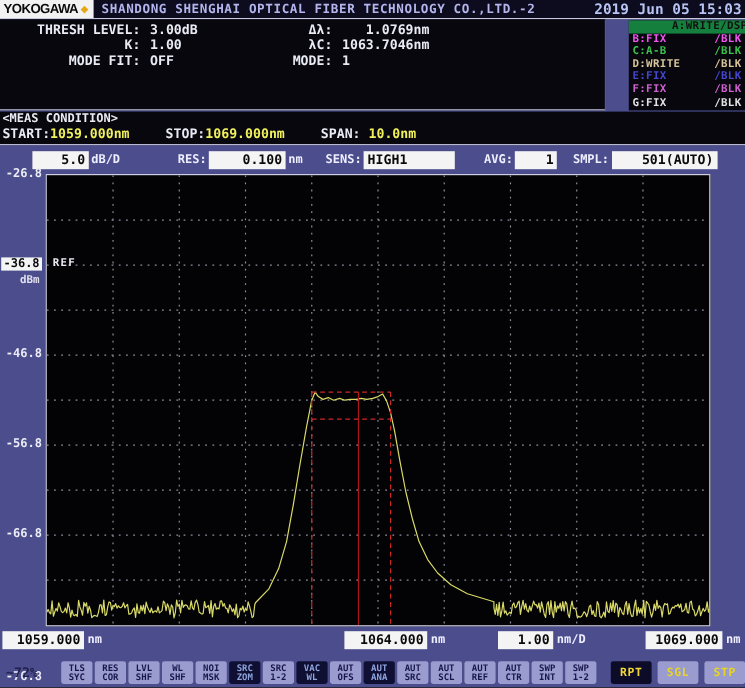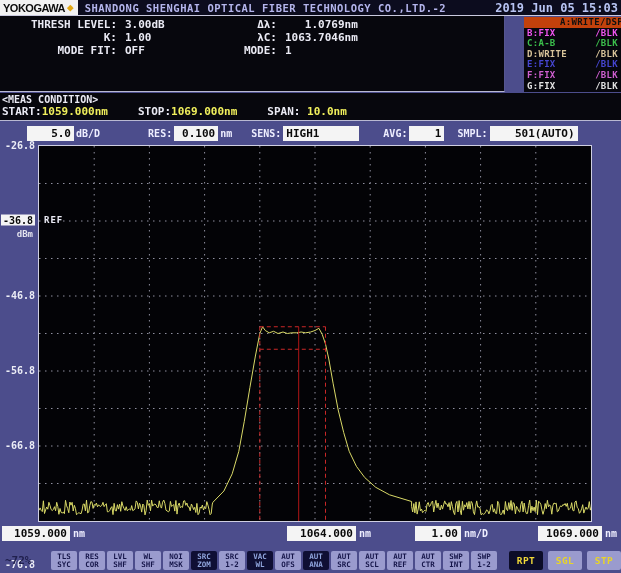--- a/index.html
+++ b/index.html
@@ -102,21 +102,21 @@
         <div class="an-row">
           <span class="an-lab">MODE FIT:</span>
           <span class="an-val">OFF</span>
           <span class="an-lab">MODE:</span>
           <span class="an-val">1</span>
         </div>
       </div>
   </div>
 
   <div id="legend">
-      <div class="lg-row" style="color: rgb(16, 16, 16); background: #c2410c; padding-left: 36px;">
+      <div class="lg-row" style="color: rgb(16, 16, 16); background: #15803d; padding-left: 36px;">
         <span>A:WRITE</span>
         <span>/DSP</span>
       </div>
       <div class="lg-row" style="color: rgb(240, 85, 240);">
         <span>B:FIX</span>
         <span>/BLK</span>
       </div>
       <div class="lg-row" style="color: rgb(60, 192, 76);">
         <span>C:A-B</span>
         <span>/BLK</span>
@@ -154,21 +154,21 @@
           <span class="meas-lab">SPAN:</span>
           <span class="meas-val"> 10.0nm</span>
         </div>
       </div>
   </div>
 
   <div id="settings">
     <span class="s-box" style="width:47px">5.0</span>
     <span class="s-lbl">dB/D</span>
     <span class="s-lbl" style="margin-left:46px">RES:</span>
-    <span class="s-box" style="width:44px">0.100</span>
+    <span class="s-box" style="width:64px">0.100</span>
     <span class="s-lbl">nm</span>
     <span class="s-lbl" style="margin-left:17px">SENS:</span>
     <span class="s-box" style="width:76px;text-align:left">HIGH1</span>
     <span class="s-lbl" style="margin-left:24px">AVG:</span>
     <span class="s-box" style="width:35px">1</span>
     <span class="s-lbl" style="margin-left:13px">SMPL:</span>
     <span class="s-box" style="width:88px">501(AUTO)</span>
   </div>
 
   <div id="ylabels">

